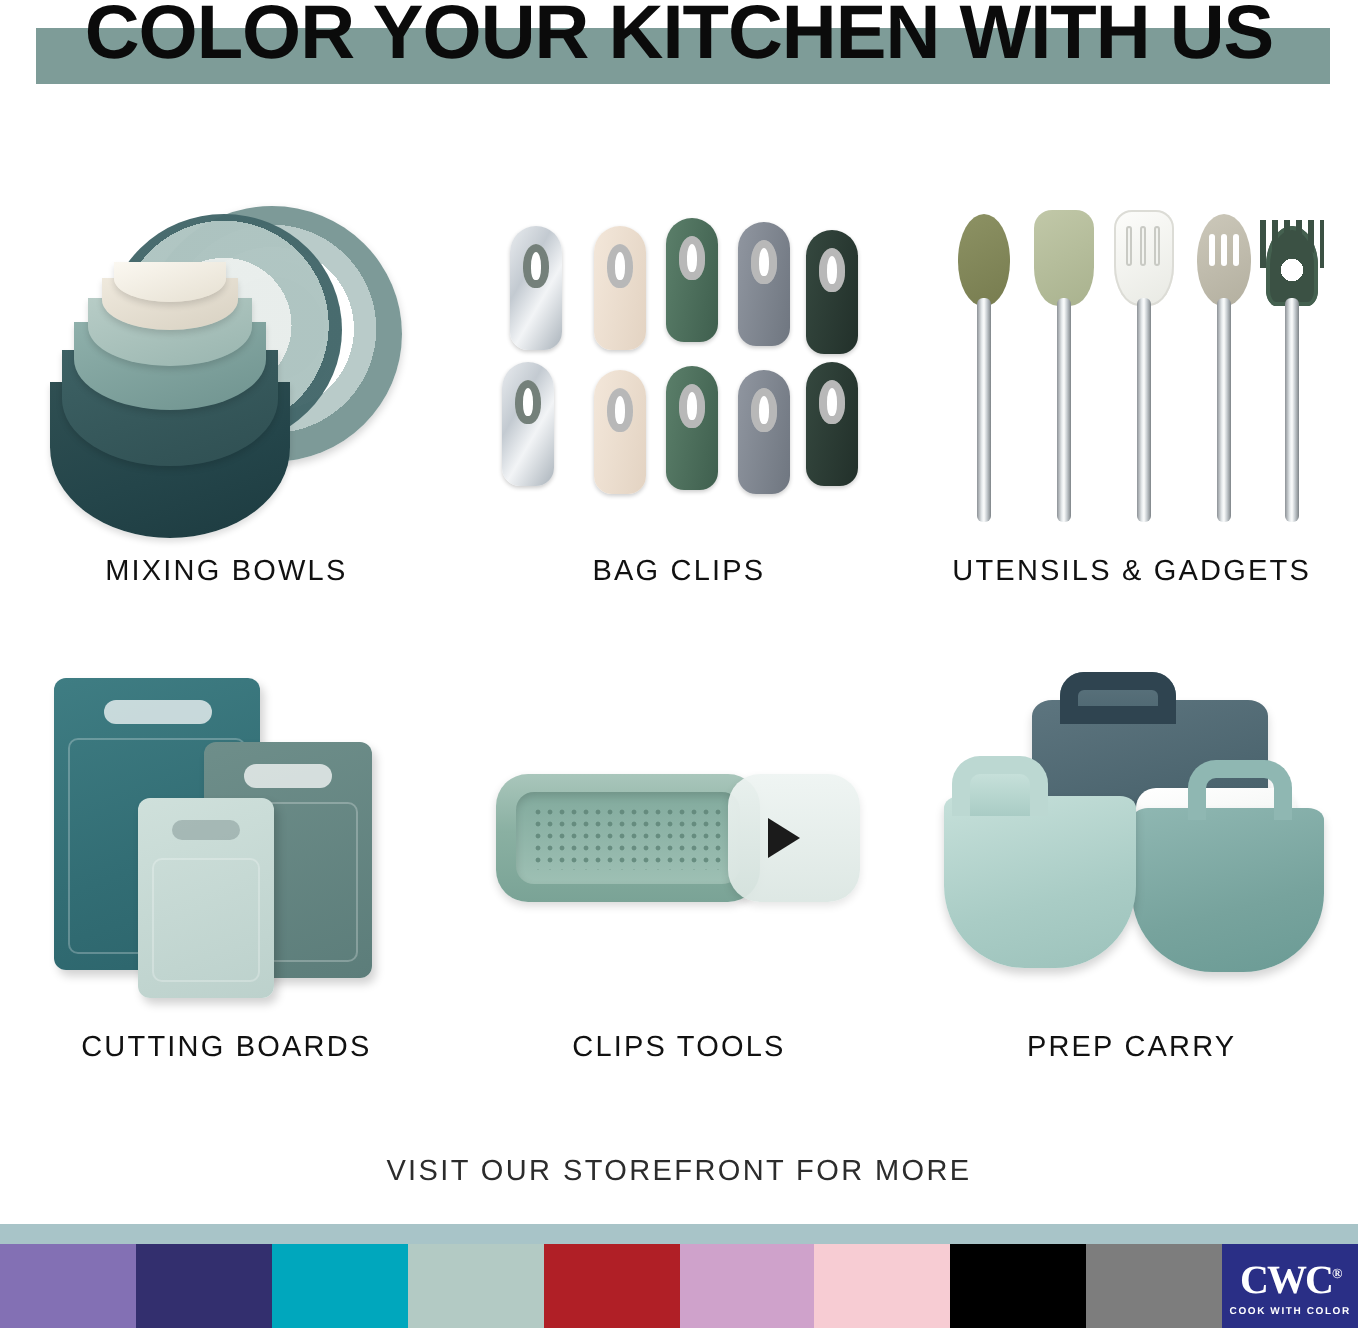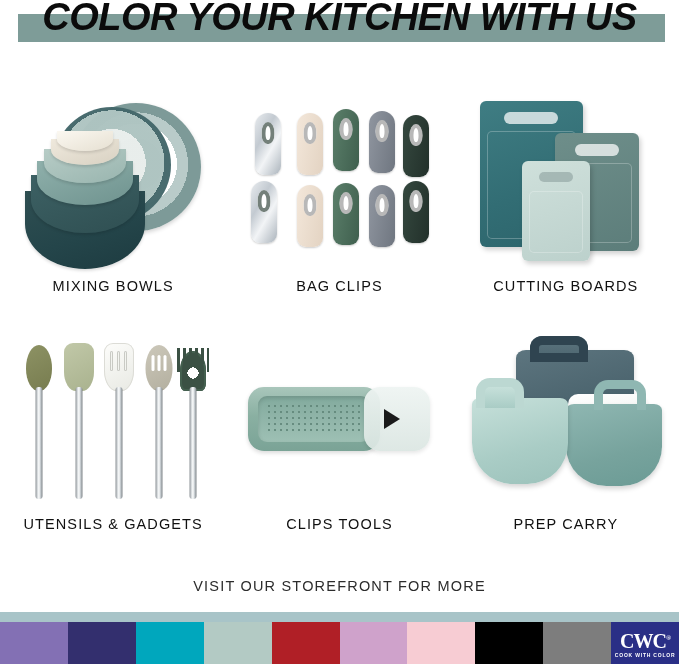--- a/index.html
+++ b/index.html
@@ -5,21 +5,21 @@
   html,body{margin:0;padding:0;}
   body{
     width:679px;height:664px;
     background:#ffffff;
     font-family:"Liberation Sans","DejaVu Sans",sans-serif;
     overflow:hidden;position:relative;
   }
   .page{position:relative;width:679px;height:664px;}
 
   
-  .header{position:relative;height:78px;font-style:italic;}
+  .header{position:relative;height:78px;}
   .header-band{
     position:absolute;left:18px;top:14px;width:647px;height:28px;
     background:#7e9c98;
   }
   .header-title{
     position:absolute;left:0;top:-5px;width:679px;
     text-align:center;
     font-size:38px;font-weight:bold;letter-spacing:-0.5px;
     color:#0b0b0b;line-height:44px;white-space:nowrap;
   }
@@ -201,40 +201,20 @@
           <div class="clip c-green" style="left:86px;top:82px;"></div>
           <div class="clip c-gray" style="left:122px;top:84px;"></div>
           <div class="clip c-dark" style="left:156px;top:80px;"></div>
         </div>
       </div>
       <div class="cat-label">BAG CLIPS</div>
     </div>
 
     <div class="cell">
       <div class="art">
-        <div class="boards">
-          <div class="board b-lg">
-            <div class="grip"></div>
-              <div class="inner"></div>
-          </div>
-          <div class="board b-md">
-            <div class="grip"></div>
-              <div class="inner"></div>
-          </div>
-          <div class="board b-sm">
-            <div class="grip"></div>
-              <div class="inner"></div>
-          </div>
-        </div>
-      </div>
-      <div class="cat-label">CUTTING BOARDS</div>
-    </div>
-
-    <div class="cell">
-      <div class="art">
         <div class="uten">
           <div class="u" style="left:8px;">
             <div class="head h-spoon"></div>
               <div class="handle"></div>
           </div>
           <div class="u" style="left:48px;">
             <div class="head h-spat"></div>
               <div class="handle"></div>
           </div>
           <div class="u" style="left:88px;">
@@ -253,20 +233,40 @@
             </div>
               <div class="handle"></div>
           </div>
           <div class="u" style="left:162px;">
             <div class="head h-pasta"></div>
               <div class="handle"></div>
           </div>
         </div>
       </div>
       <div class="cat-label">UTENSILS &amp; GADGETS</div>
+    </div>
+
+    <div class="cell">
+      <div class="art">
+        <div class="boards">
+          <div class="board b-lg">
+            <div class="grip"></div>
+              <div class="inner"></div>
+          </div>
+          <div class="board b-md">
+            <div class="grip"></div>
+              <div class="inner"></div>
+          </div>
+          <div class="board b-sm">
+            <div class="grip"></div>
+              <div class="inner"></div>
+          </div>
+        </div>
+      </div>
+      <div class="cat-label">CUTTING BOARDS</div>
     </div>
 
     <div class="cell">
       <div class="art">
         <div class="prep">
           <div class="colander">
             <div class="basin"></div>
             <div class="holes"></div>
           </div>
           <div class="clear-end">

